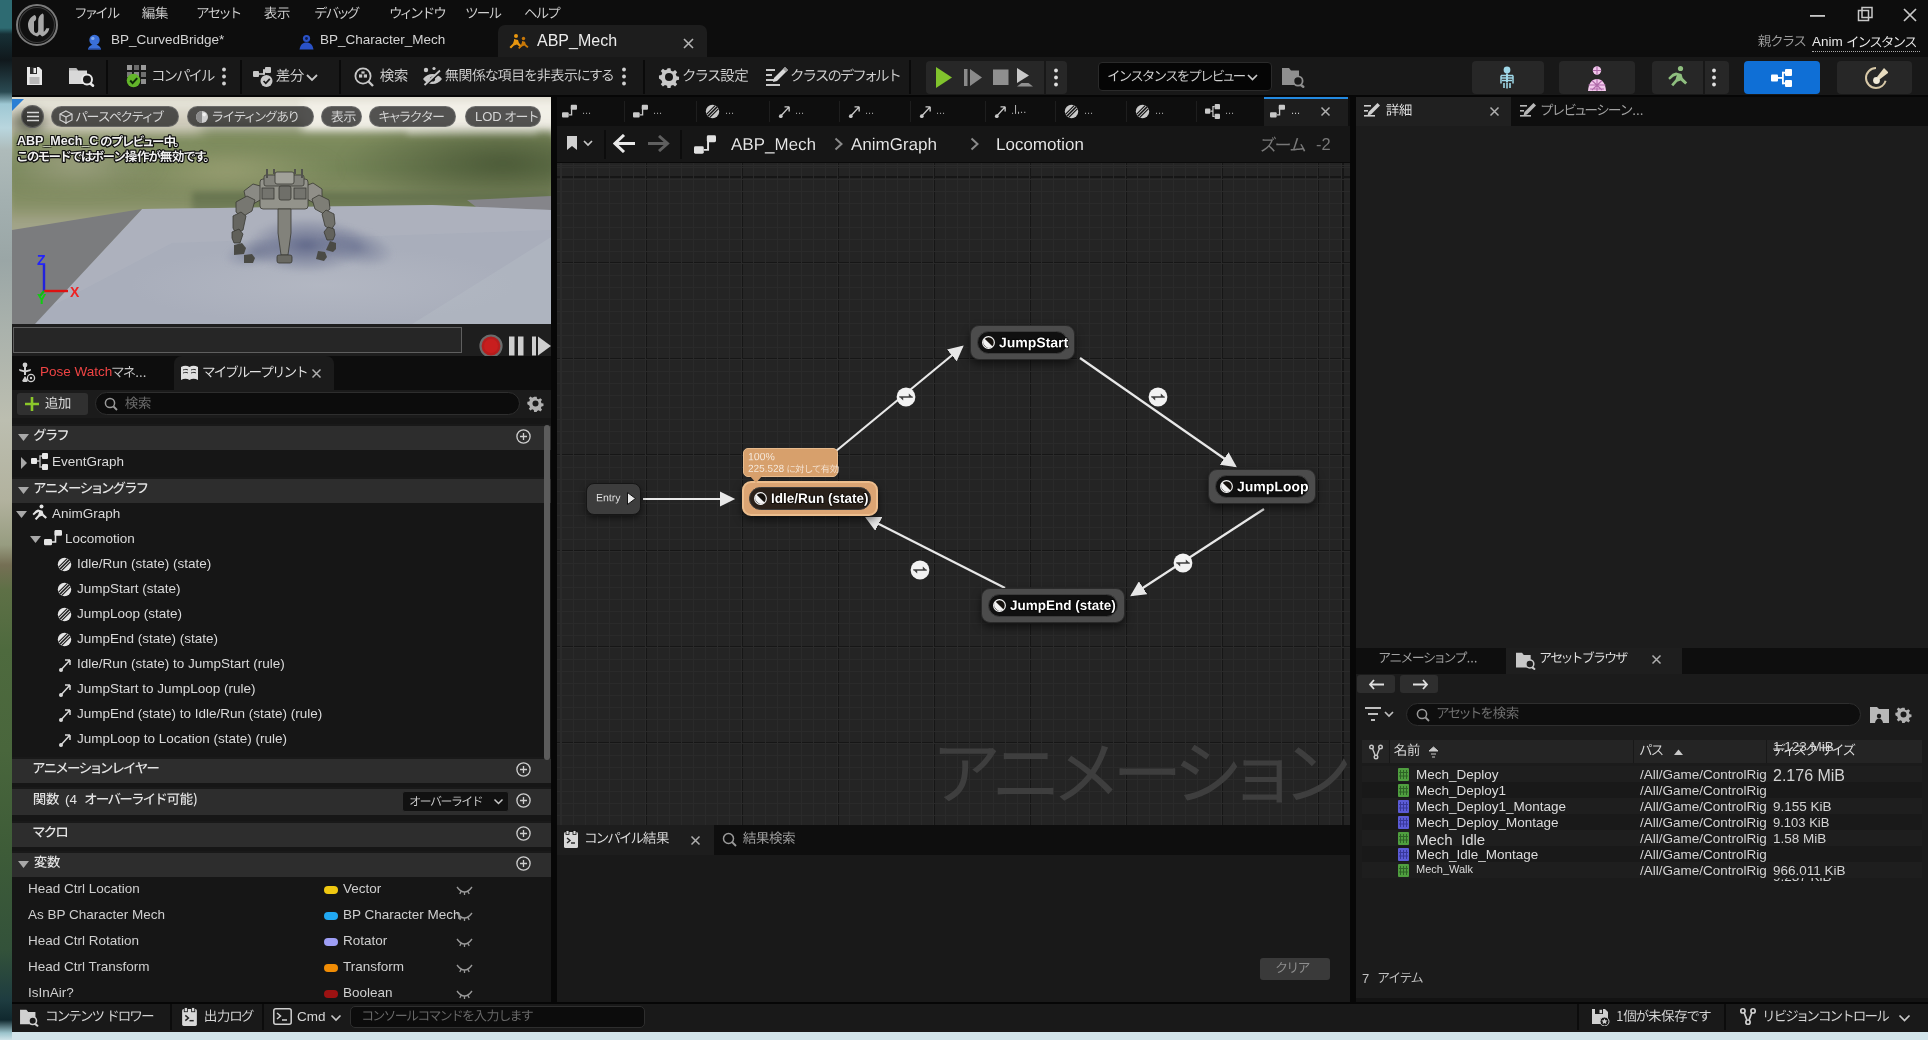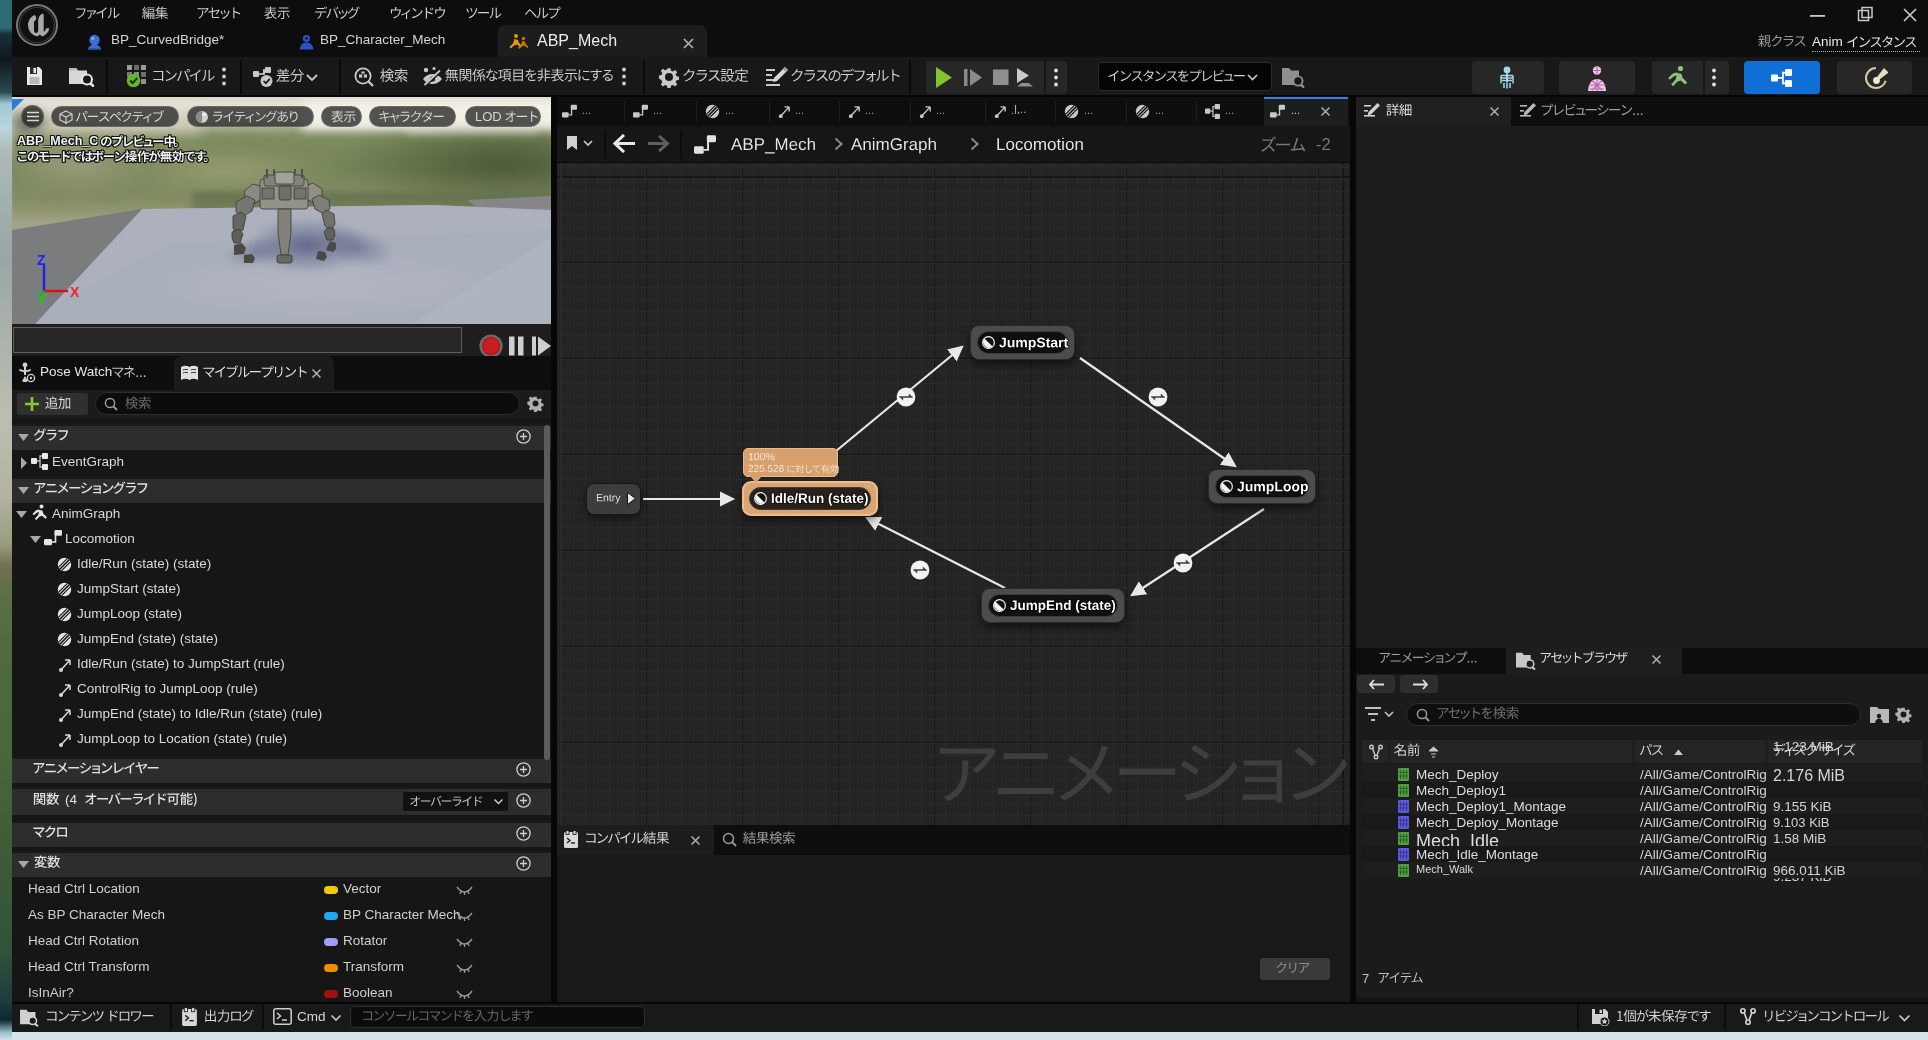--- a/index.html
+++ b/index.html
@@ -401,21 +401,21 @@
 <svg class="abs" style="left:16px;top:362px" width="20" height="22" viewBox="0 0 20 22">
 <g fill="#cfcfcf">
       <circle cx="9" cy="3" r="2.4"></circle>
       <rect x="8" y="5" width="2" height="8"></rect>
       <path d="M3 7l6 1.5L15 7l-.5 2-5.5 1.5L3.5 9z"></path>
       <path d="M6 19l3-5 3 5-1.5 1h-3z"></path>
     </g>
 <circle cx="15" cy="16" r="3.6" fill="#0d0d0d" stroke="#cfcfcf" stroke-width="1.3"></circle>
     <circle cx="15" cy="16" r="1.2" fill="#cfcfcf"></circle>
   </svg>
-<div class="lat" style="left:40px;top:364px;font-size:13.5px;color:#e5e5e5">Pose Watch</div>
+<div class="lat" style="left:40px;top:364px;font-size:13.5px;color:#ef4444">Pose Watch</div>
 <svg style="position:absolute;left:112px;top:365px;overflow:visible;" width="36" height="16" viewBox="0 -11.9 36 16">
     <path d="M5.2 -2.1C6.1 -1.3 7.2 -0.1 7.7 0.6L8.7 -0.2C8.1 -0.8 7.2 -1.8 6.3 -2.7C8.6 -4.4 10.3 -6.6 11.3 -8.1C11.3 -8.3 11.5 -8.4 11.6 -8.6L10.7 -9.2C10.6 -9.2 10.2 -9.1 9.9 -9.1C8.5 -9.1 2.5 -9.1 1.8 -9.1C1.3 -9.1 0.8 -9.2 0.4 -9.2V-8C0.7 -8.1 1.3 -8.1 1.8 -8.1C2.6 -8.1 8.6 -8.1 9.8 -8.1C9.1 -6.9 7.5 -4.9 5.5 -3.4C4.6 -4.3 3.5 -5.1 3 -5.5L2.1 -4.8C2.9 -4.3 4.4 -3 5.2 -2.1Z M22.5 -1.8 23.2 -2.7C21.9 -3.6 21.2 -4 19.9 -4.7L19.2 -3.9C20.5 -3.2 21.3 -2.7 22.5 -1.8ZM21.8 -8.2 21.1 -8.8C20.9 -8.8 20.6 -8.8 20.3 -8.8H18V-9.6C18 -10 18.1 -10.5 18.1 -10.8H16.9C16.9 -10.5 17 -10 17 -9.6V-8.8H14.3C13.9 -8.8 13.1 -8.8 12.7 -8.8V-7.7C13.1 -7.7 13.9 -7.7 14.3 -7.7C14.9 -7.7 19.3 -7.7 19.9 -7.7C19.5 -7.1 18.4 -6 17.2 -5.3C16 -4.5 14.3 -3.6 11.7 -3L12.4 -2C14.2 -2.5 15.7 -3.1 16.9 -3.9L16.9 -0.9C16.9 -0.4 16.9 0.2 16.8 0.6H18.1C18 0.1 18 -0.4 18 -0.9L18 -4.5C19.3 -5.4 20.4 -6.5 21.1 -7.4C21.3 -7.6 21.6 -7.9 21.8 -8.2Z M25.1 0.2C25.6 0.2 26 -0.2 26 -0.8C26 -1.3 25.6 -1.7 25.1 -1.7C24.6 -1.7 24.2 -1.3 24.2 -0.8C24.2 -0.2 24.6 0.2 25.1 0.2Z M28.8 0.2C29.3 0.2 29.7 -0.2 29.7 -0.8C29.7 -1.3 29.3 -1.7 28.8 -1.7C28.3 -1.7 28 -1.3 28 -0.8C28 -0.2 28.3 0.2 28.8 0.2Z M32.6 0.2C33.1 0.2 33.5 -0.2 33.5 -0.8C33.5 -1.3 33.1 -1.7 32.6 -1.7C32.1 -1.7 31.7 -1.3 31.7 -0.8C31.7 -0.2 32.1 0.2 32.6 0.2Z" fill="#c4c4c4"></path>
   </svg>
 <svg class="abs" style="left:180px;top:364px" width="19" height="18" viewBox="0 0 19 18">
 <path d="M1 3c3-1.8 6-1.8 8.5 0V16C7 14.2 4 14.2 1 16zM18 3c-3-1.8-6-1.8-8.5 0V16c2.5-1.8 5.5-1.8 8.5 0z" fill="#e0e0e0"></path>
     <path d="M3 6c2-.8 4-.8 5 0M3 9c2-.8 4-.8 5 0M11 6c2-.8 4-.8 5 0M11 9c2-.8 4-.8 5 0" stroke="#1b1b1b" stroke-width=".9" fill="none"></path>
   </svg>
 <svg style="position:absolute;left:203px;top:365px;overflow:visible;" width="106" height="16" viewBox="0 -11.9 106 16">
     <path d="M5.2 -2.1C6.1 -1.3 7.2 -0.1 7.7 0.6L8.7 -0.2C8.1 -0.8 7.2 -1.8 6.3 -2.7C8.6 -4.4 10.3 -6.6 11.3 -8.1C11.3 -8.3 11.5 -8.4 11.6 -8.6L10.7 -9.2C10.6 -9.2 10.2 -9.1 9.9 -9.1C8.5 -9.1 2.5 -9.1 1.8 -9.1C1.3 -9.1 0.8 -9.2 0.4 -9.2V-8C0.7 -8.1 1.3 -8.1 1.8 -8.1C2.6 -8.1 8.6 -8.1 9.8 -8.1C9.1 -6.9 7.5 -4.9 5.5 -3.4C4.6 -4.3 3.5 -5.1 3 -5.5L2.1 -4.8C2.9 -4.3 4.4 -3 5.2 -2.1Z M11.8 -4.9 12.4 -3.8C14.2 -4.4 16.1 -5.2 17.5 -6V-1C17.5 -0.5 17.5 0.2 17.4 0.4H18.8C18.7 0.1 18.7 -0.5 18.7 -1V-6.7C20 -7.6 21.3 -8.7 22.3 -9.7L21.4 -10.6C20.5 -9.4 19.1 -8.3 17.7 -7.4C16.2 -6.5 14.2 -5.5 11.8 -4.9Z M34.2 -11.6 33.5 -11.3C33.8 -10.8 34.3 -10 34.6 -9.5L35.3 -9.8C35 -10.3 34.5 -11.1 34.2 -11.6ZM33.7 -8.8 33 -9.2 33.5 -9.4C33.3 -9.9 32.8 -10.8 32.5 -11.2L31.7 -10.9C32 -10.5 32.4 -9.8 32.7 -9.3C32.5 -9.2 32.3 -9.2 32.1 -9.2C31.5 -9.2 26.1 -9.2 25.4 -9.2C24.9 -9.2 24.4 -9.3 24 -9.3V-8.1C24.4 -8.2 24.8 -8.2 25.4 -8.2C26.1 -8.2 31.5 -8.2 32.3 -8.2C32.1 -6.9 31.5 -5 30.5 -3.8C29.4 -2.3 27.9 -1.2 25.2 -0.5L26.2 0.5C28.6 -0.3 30.2 -1.6 31.5 -3.1C32.5 -4.5 33.2 -6.7 33.5 -8.1C33.5 -8.4 33.6 -8.6 33.7 -8.8Z M41 -0.3 41.7 0.3C41.8 0.2 41.9 0.1 42.1 0C43.7 -0.8 45.6 -2.2 46.7 -3.7L46.1 -4.7C45.1 -3.1 43.4 -1.9 42.2 -1.3C42.2 -1.8 42.2 -8.3 42.2 -9.1C42.2 -9.6 42.2 -10 42.2 -10.1H41C41 -10 41 -9.6 41 -9.1C41 -8.3 41 -1.7 41 -1C41 -0.8 41 -0.5 41 -0.3ZM34.8 -0.4 35.8 0.3C36.9 -0.6 37.8 -1.9 38.2 -3.4C38.6 -4.7 38.6 -7.6 38.6 -9.1C38.6 -9.5 38.7 -9.9 38.7 -10.1H37.4C37.5 -9.8 37.5 -9.5 37.5 -9.1C37.5 -7.6 37.5 -4.9 37.1 -3.7C36.7 -2.4 35.9 -1.2 34.8 -0.4Z M47 -5.8V-4.5C47.4 -4.6 48.1 -4.6 48.9 -4.6C49.9 -4.6 55.3 -4.6 56.3 -4.6C56.9 -4.6 57.5 -4.5 57.7 -4.5V-5.8C57.4 -5.8 57 -5.8 56.3 -5.8C55.3 -5.8 49.9 -5.8 48.9 -5.8C48.1 -5.8 47.4 -5.8 47 -5.8Z M68.2 -9.7C68.2 -10.2 68.6 -10.6 69.1 -10.6C69.6 -10.6 70 -10.2 70 -9.7C70 -9.2 69.6 -8.8 69.1 -8.8C68.6 -8.8 68.2 -9.2 68.2 -9.7ZM67.6 -9.7C67.6 -9.5 67.6 -9.4 67.7 -9.3L67.3 -9.2C66.6 -9.2 61.2 -9.2 60.5 -9.2C60 -9.2 59.5 -9.3 59.1 -9.3V-8.1C59.5 -8.2 59.9 -8.2 60.5 -8.2C61.2 -8.2 66.6 -8.2 67.4 -8.2C67.2 -6.9 66.6 -5 65.6 -3.8C64.5 -2.3 63 -1.2 60.3 -0.5L61.3 0.5C63.7 -0.3 65.4 -1.6 66.6 -3.1C67.6 -4.5 68.3 -6.7 68.6 -8.1L68.6 -8.3C68.8 -8.2 69 -8.2 69.1 -8.2C70 -8.2 70.7 -8.9 70.7 -9.7C70.7 -10.5 70 -11.2 69.1 -11.2C68.3 -11.2 67.6 -10.5 67.6 -9.7Z M79.5 -10.2H78.2C78.2 -9.9 78.3 -9.5 78.3 -9.1C78.3 -8.6 78.3 -7.5 78.3 -6.9C78.3 -4.4 78.1 -3.3 77.1 -2.2C76.3 -1.2 75.2 -0.7 73.9 -0.4L74.8 0.6C75.8 0.2 77.1 -0.4 78 -1.4C79 -2.6 79.4 -3.6 79.4 -6.9C79.4 -7.4 79.4 -8.5 79.4 -9.1C79.4 -9.5 79.4 -9.9 79.5 -10.2ZM73.2 -10.1H72C72 -9.9 72 -9.4 72 -9.2C72 -8.8 72 -5.2 72 -4.7C72 -4.3 72 -3.8 72 -3.6H73.2C73.2 -3.9 73.1 -4.3 73.1 -4.7C73.1 -5.2 73.1 -8.8 73.1 -9.2C73.1 -9.5 73.2 -9.9 73.2 -10.1Z M83.7 -9.9 82.9 -9.1C83.9 -8.4 85.6 -7 86.3 -6.3L87.1 -7.1C86.3 -7.9 84.6 -9.3 83.7 -9.9ZM82.5 -0.9 83.2 0.3C85.5 -0.2 87.2 -1 88.5 -1.8C90.6 -3.1 92.1 -5 93.1 -6.6L92.4 -7.8C91.6 -6.1 90 -4.1 87.9 -2.8C86.6 -2 84.9 -1.2 82.5 -0.9Z M96.8 -1.2C96.8 -0.7 96.7 -0 96.7 0.4H98C97.9 -0 97.9 -0.8 97.9 -1.2L97.9 -5.6C99.4 -5.2 101.7 -4.3 103.2 -3.5L103.6 -4.6C102.2 -5.3 99.7 -6.3 97.9 -6.8V-9C97.9 -9.4 97.9 -10 98 -10.4H96.6C96.7 -10 96.8 -9.4 96.8 -9C96.8 -7.9 96.8 -1.9 96.8 -1.2Z" fill="#e4e4e4"></path>
   </svg>
@@ -524,21 +524,21 @@
 <div class="lat" style="left:77px;top:631px;font-size:13.5px;color:#dadada">JumpEnd (state) (state)</div>
 <svg class="abs" style="left:58px;top:657px" width="14" height="16" viewBox="0 0 14 16">
     <path d="M2 14L12 3M12 3v5M12 3H7" stroke="#d8d8d8" stroke-width="1.5" fill="none"></path>
     <circle cx="3" cy="13" r="2" fill="#d8d8d8"></circle>
   </svg>
 <div class="lat" style="left:77px;top:656px;font-size:13.5px;color:#dadada">Idle/Run (state) to JumpStart (rule)</div>
 <svg class="abs" style="left:58px;top:682px" width="14" height="16" viewBox="0 0 14 16">
     <path d="M2 14L12 3M12 3v5M12 3H7" stroke="#d8d8d8" stroke-width="1.5" fill="none"></path>
     <circle cx="3" cy="13" r="2" fill="#d8d8d8"></circle>
   </svg>
-<div class="lat" style="left:77px;top:681px;font-size:13.5px;color:#dadada">ControlRig to JumpLoop (rule)</div>
+<div class="lat" style="left:77px;top:681px;font-size:13.5px;color:#dadada">JumpStart to JumpLoop (rule)</div>
 <svg class="abs" style="left:58px;top:707px" width="14" height="16" viewBox="0 0 14 16">
     <path d="M2 14L12 3M12 3v5M12 3H7" stroke="#d8d8d8" stroke-width="1.5" fill="none"></path>
     <circle cx="3" cy="13" r="2" fill="#d8d8d8"></circle>
   </svg>
 <div class="lat" style="left:77px;top:706px;font-size:13.5px;color:#dadada">JumpEnd (state) to Idle/Run (state) (rule)</div>
 <svg class="abs" style="left:58px;top:732px" width="14" height="16" viewBox="0 0 14 16">
     <path d="M2 14L12 3M12 3v5M12 3H7" stroke="#d8d8d8" stroke-width="1.5" fill="none"></path>
     <circle cx="3" cy="13" r="2" fill="#d8d8d8"></circle>
   </svg>
 <div class="lat" style="left:77px;top:731px;font-size:13.5px;color:#dadada">JumpLoop to Location (state) (rule)</div>
@@ -1018,21 +1018,21 @@
 <div class="lat" style="left:1416px;top:815px;font-size:13.5px;color:#dcdcdc">Mech_Deploy_Montage</div>
 <div class="lat" style="left:1640px;top:815px;font-size:13.5px;color:#d4d4d4">/All/Game/ControlRig</div>
 <div class="lat" style="left:1773px;top:815px;font-size:13px;color:#d4d4d4">9.103 KiB</div>
 <div class="abs" style="left:1362px;top:830px;width:560px;height:16px;background:#1e1e1e"></div>
 <svg class="abs" style="left:1398px;top:832px" width="11" height="13" viewBox="0 0 11 13">
     <rect x="0" y="0" width="11" height="13" rx="1" fill="#4f9e3f"></rect>
     <g stroke="#2e6326" stroke-width="1">
       <path d="M2.5 2v9M5.5 2v9M8.5 2v9M1 4.5h9M1 8h9"></path>
     </g>
   </svg>
-<div class="lat" style="left:1416px;top:831px;font-size:18px;color:#dcdcdc">Mech_Idle</div>
+<div class="lat" style="left:1416px;top:831px;font-size:15px;color:#dcdcdc">Mech_Idle</div>
 <div class="lat" style="left:1640px;top:831px;font-size:13.5px;color:#d4d4d4">/All/Game/ControlRig</div>
 <div class="lat" style="left:1773px;top:831px;font-size:13.5px;color:#d4d4d4">1.58 MiB</div>
 <div class="abs" style="left:1362px;top:846px;width:560px;height:16px;background:#191919"></div>
 <svg class="abs" style="left:1398px;top:848px" width="11" height="13" viewBox="0 0 11 13">
     <rect x="0" y="0" width="11" height="13" rx="1" fill="#5b5bd6"></rect>
     <g stroke="#38389a" stroke-width="1">
       <path d="M2.5 2v9M5.5 2v9M8.5 2v9M1 4.5h9M1 8h9"></path>
     </g>
   </svg>
 <div class="lat" style="left:1416px;top:847px;font-size:13.5px;color:#dcdcdc">Mech_Idle_Montage</div>

